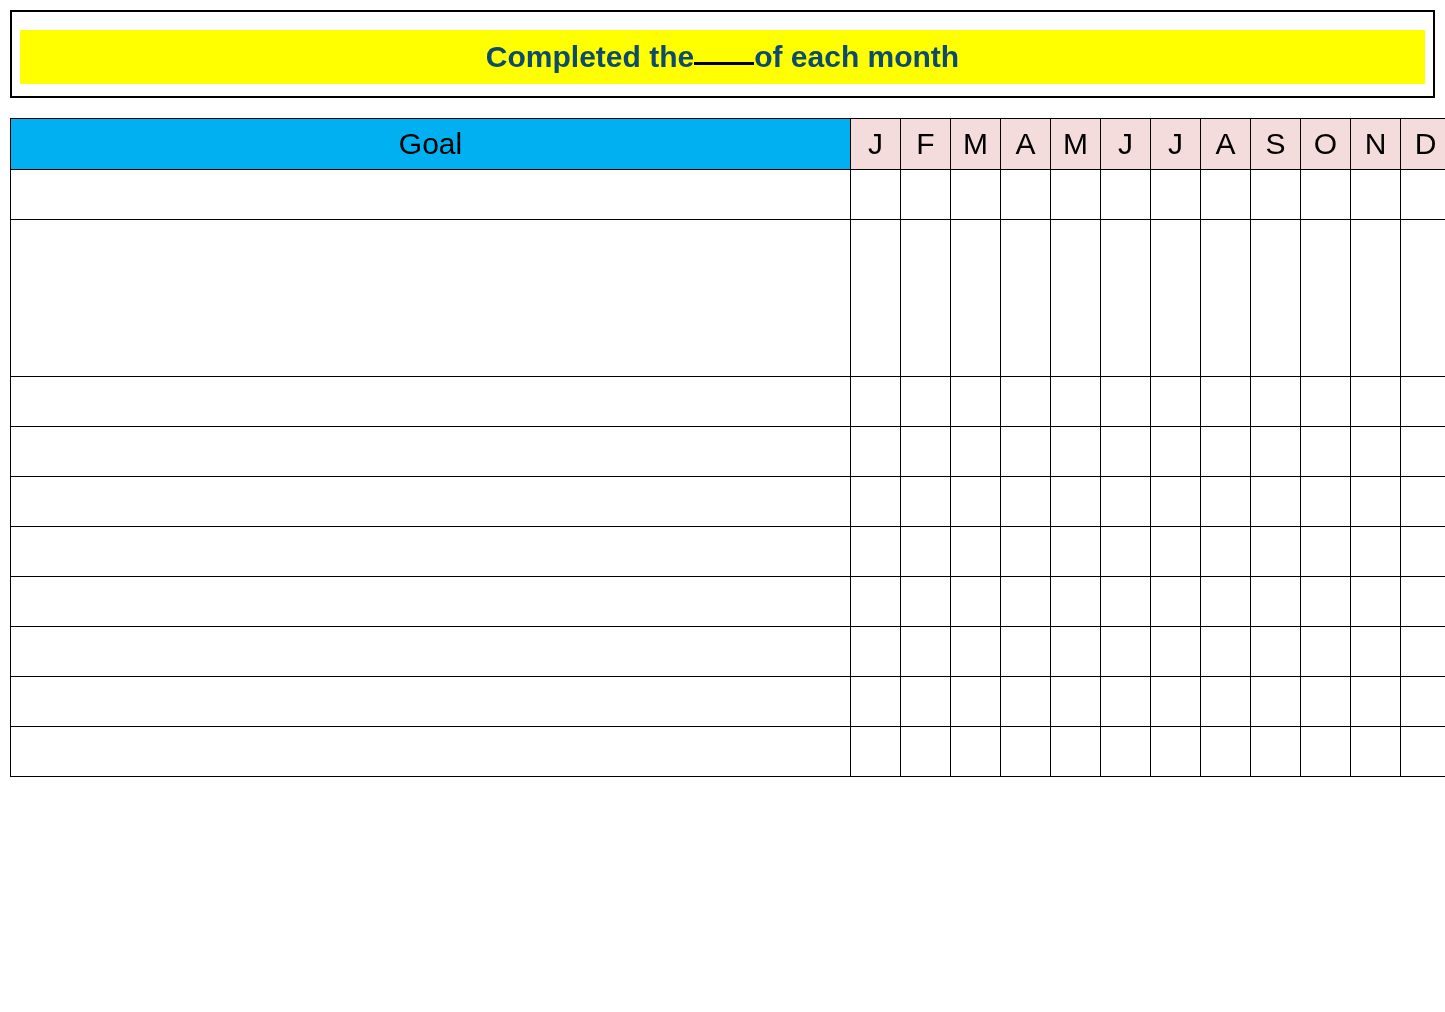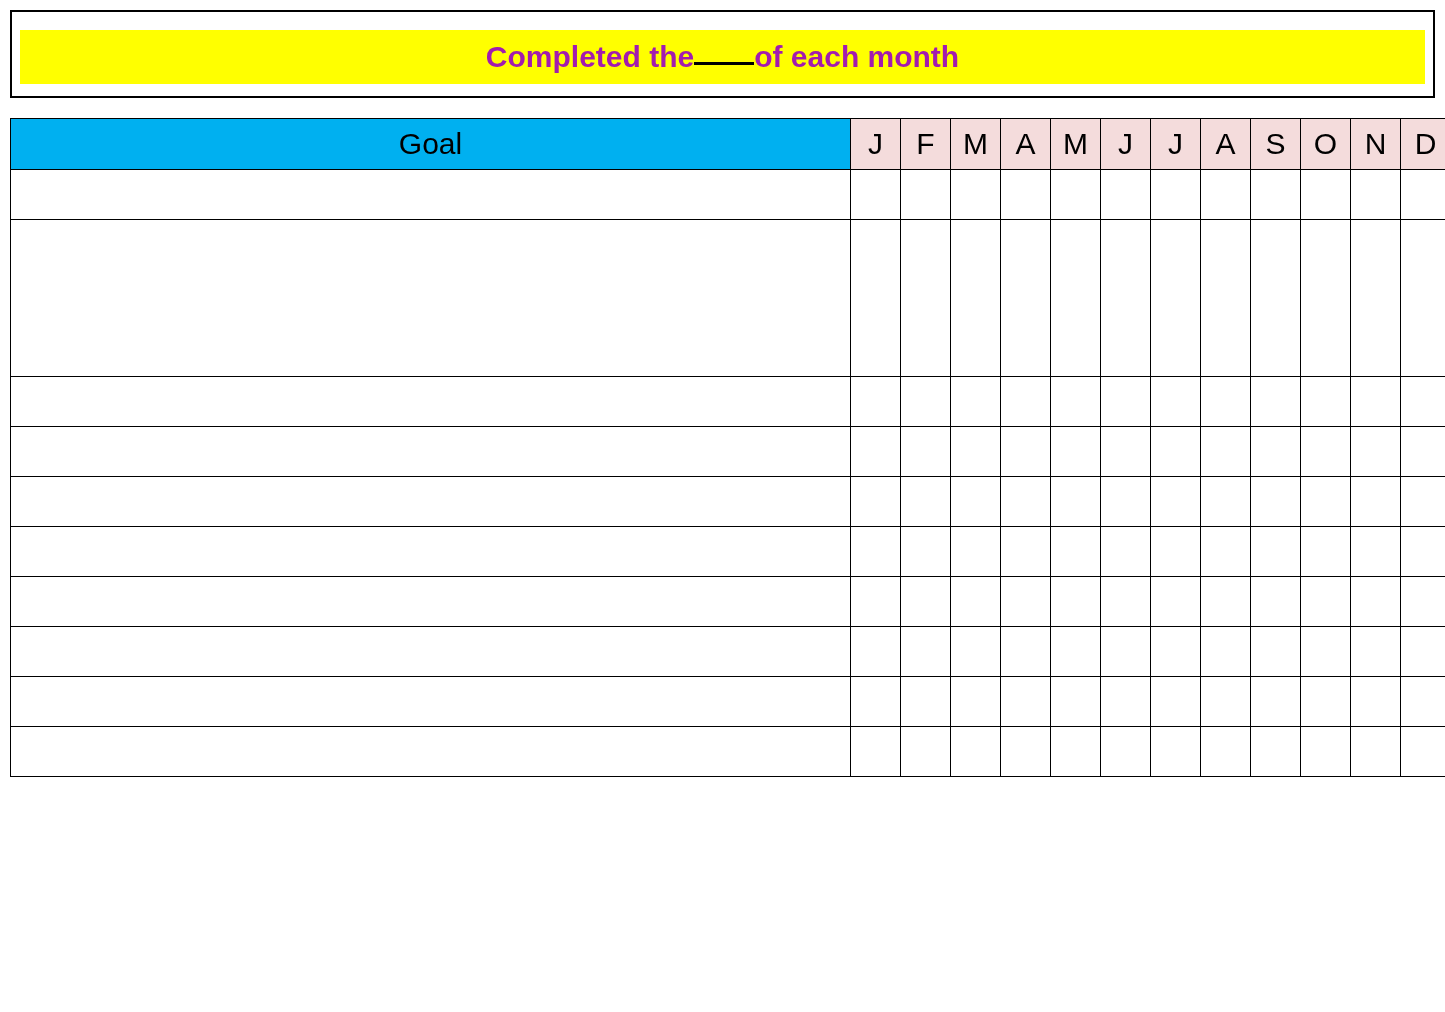--- a/index.html
+++ b/index.html
@@ -25,21 +25,21 @@
       font-weight: bold;
       color: #000;
       font-family: Arial, sans-serif;
     }
     .subtitle-bar {
       background: #ffff00;
       text-align: center;
       padding: 10px 0;
       font-size: 30px;
       font-weight: bold;
-      color: #a21caf;
+      color: #0c4a6e;
       margin-top: 10px;
       font-family: "Trebuchet MS", Arial, sans-serif;
     }
     .subtitle-bar .blank {
       display: inline-block;
       border-bottom: 3px solid #000;
       width: 60px;
       vertical-align: baseline;
       position: relative;
       top: -2px;

